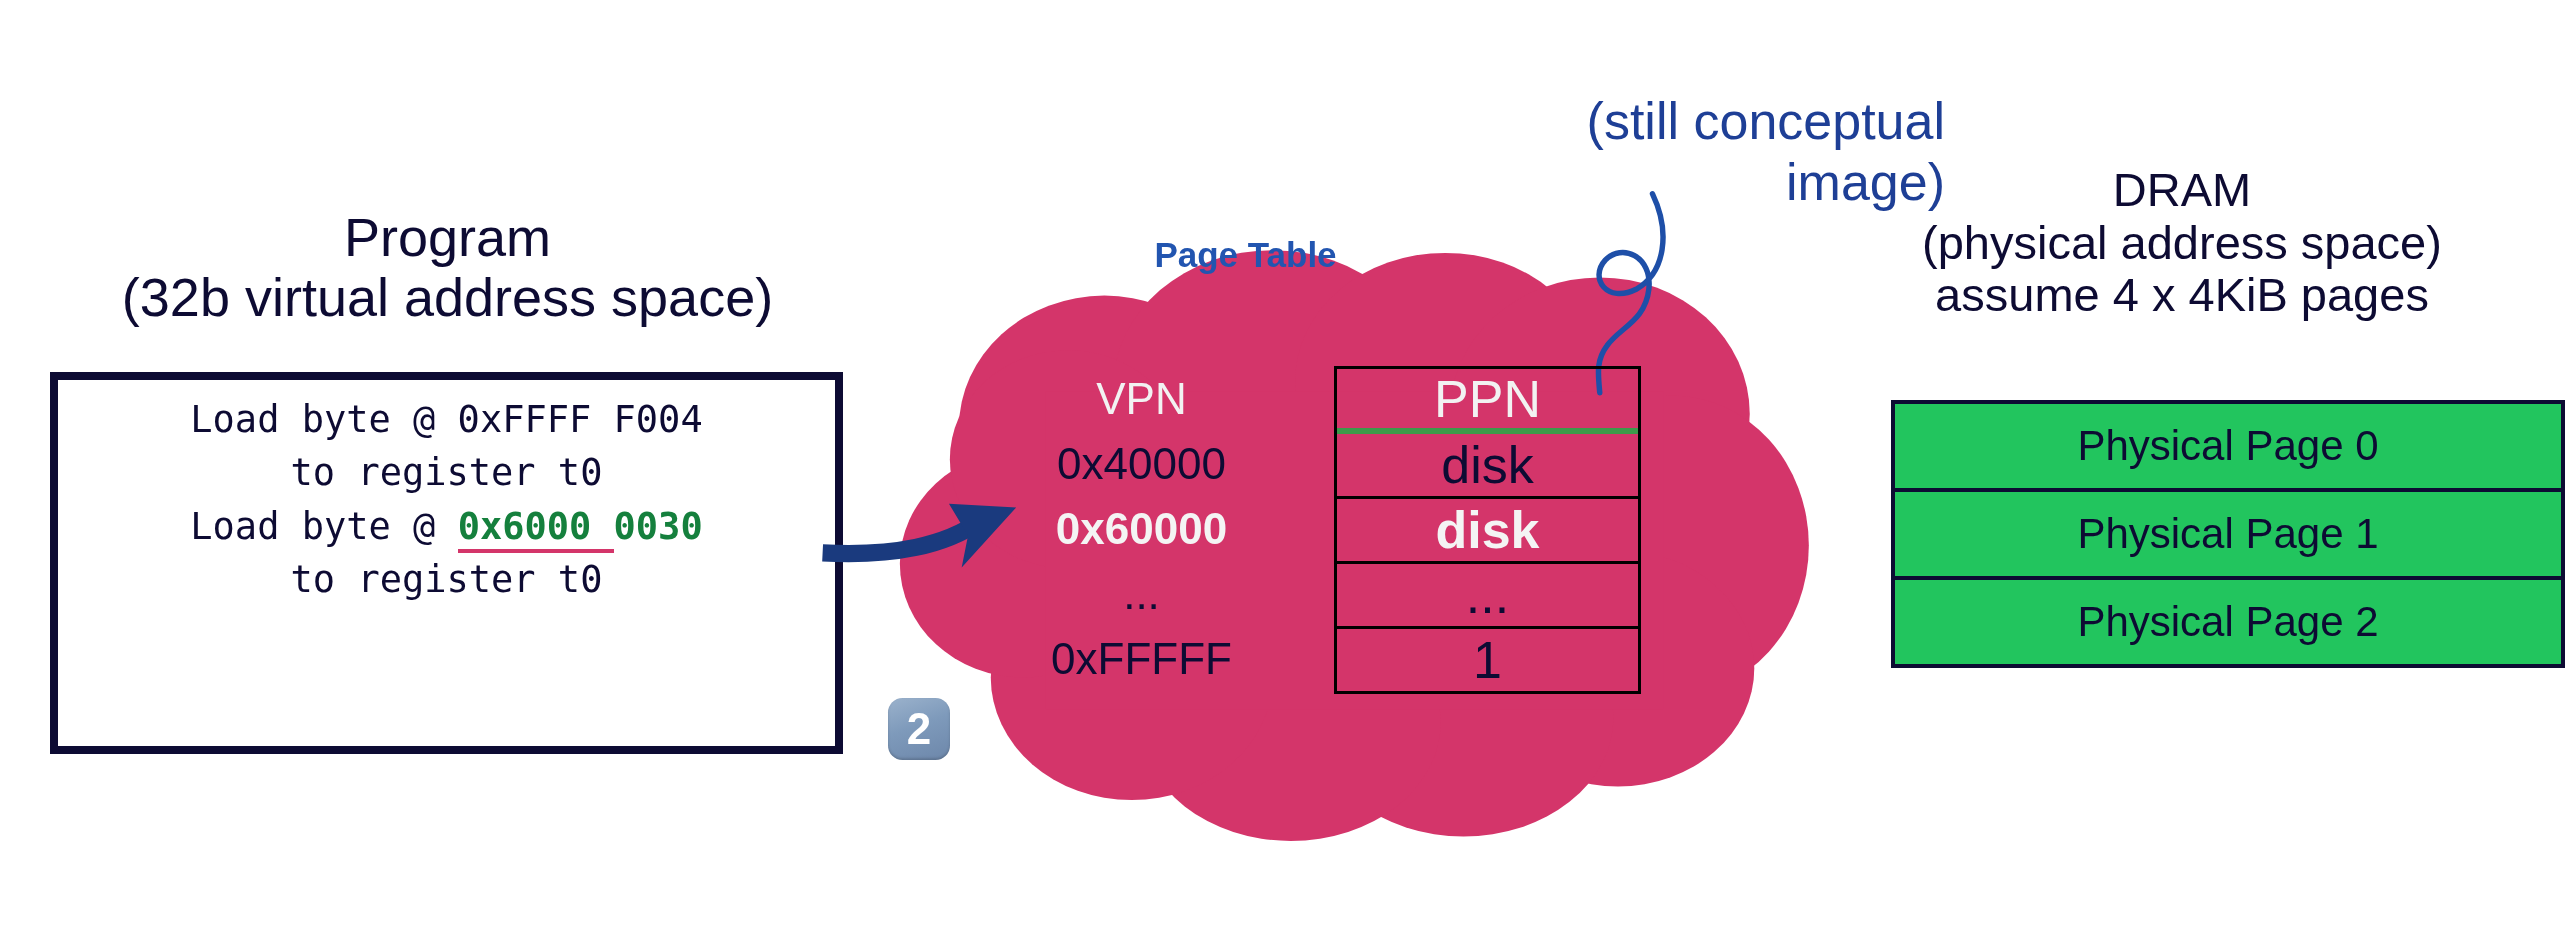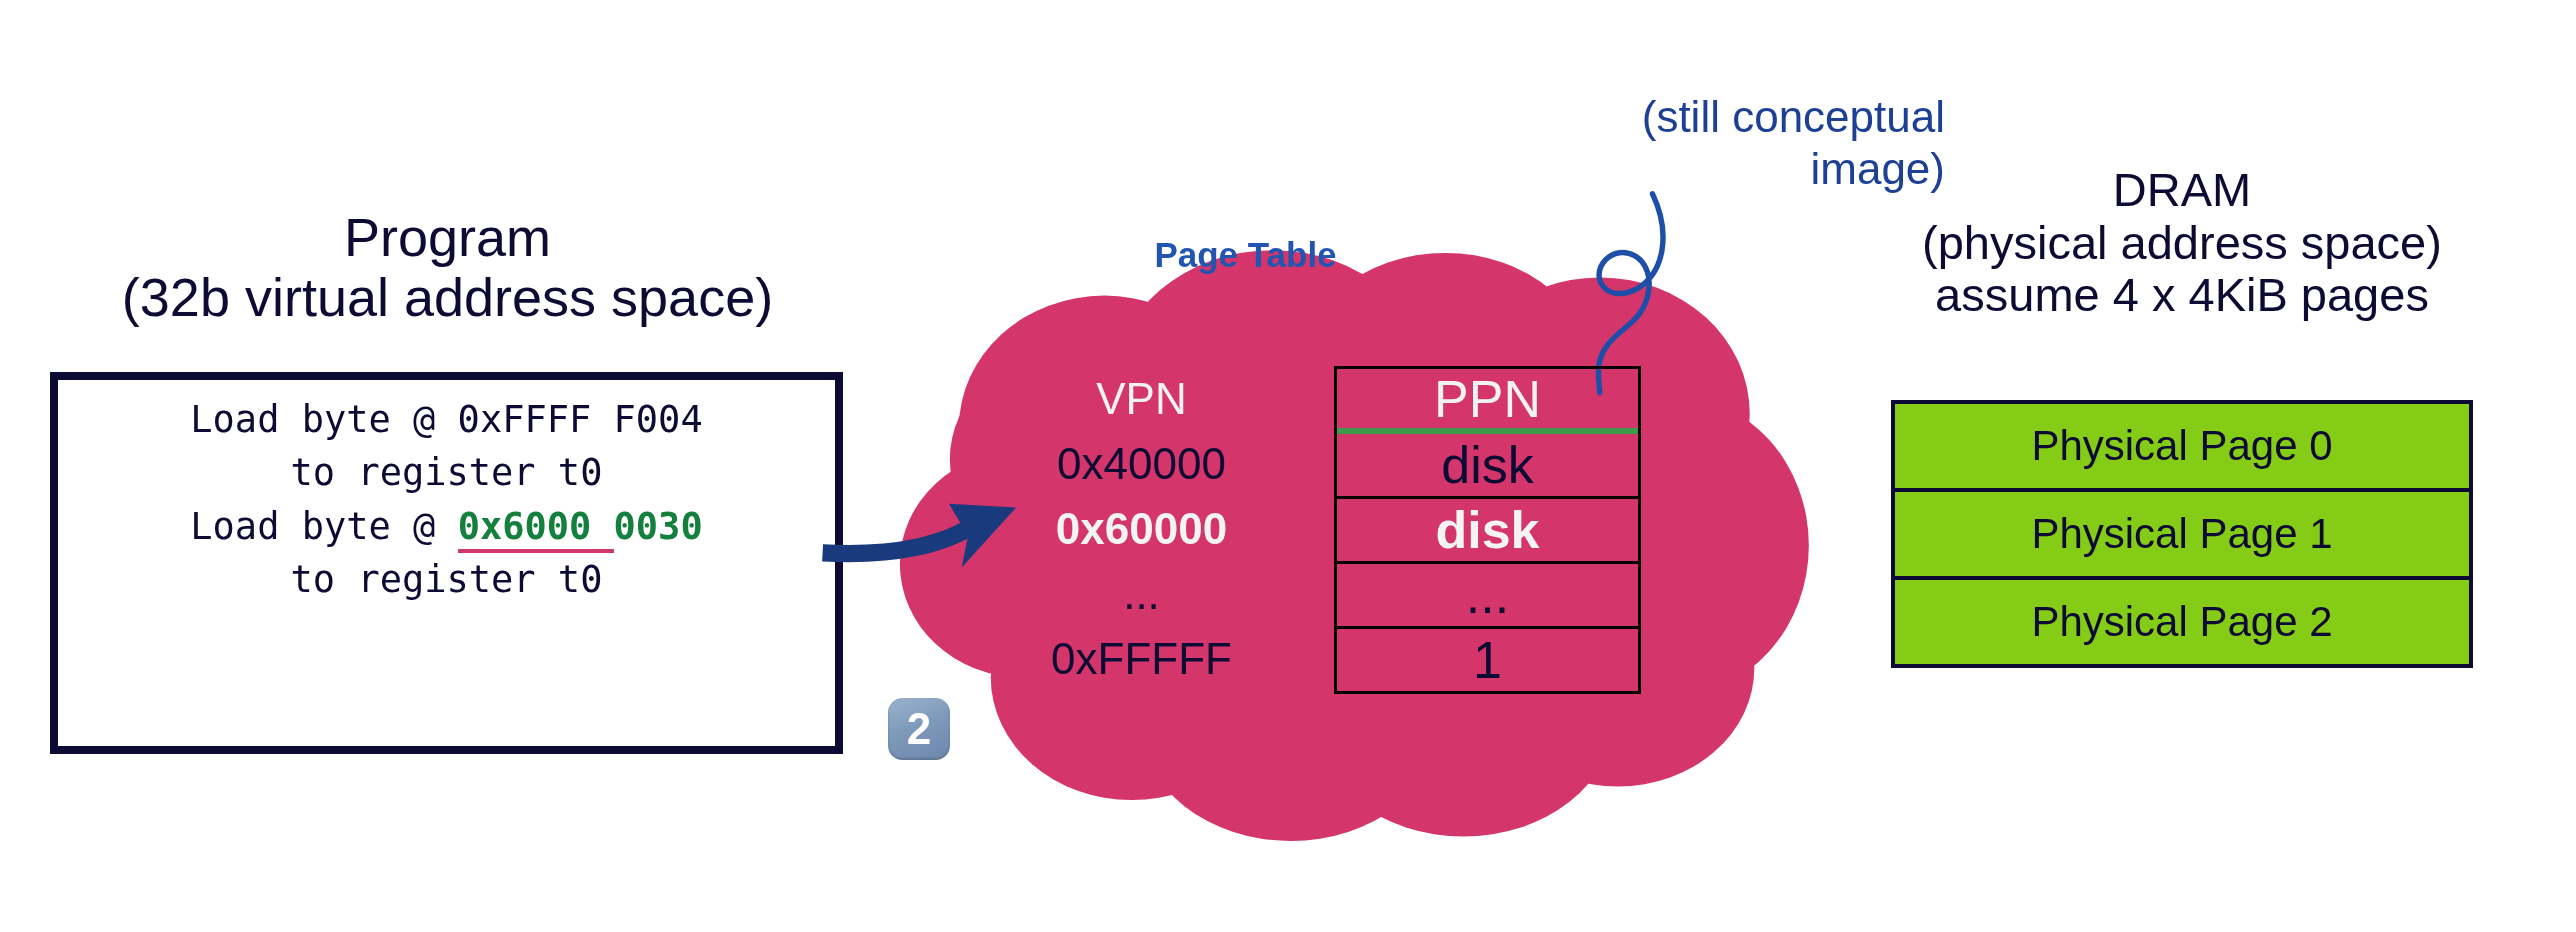--- a/index.html
+++ b/index.html
@@ -99,21 +99,21 @@
     font-family: "Liberation Sans", sans-serif;
   }
 
   
   #conceptual-note {
     position: absolute;
     left: 1436px;
     top: 91px;
     width: 509px;
     text-align: right;
-    font-size: 44px;
+    font-size: 52px;
     line-height: 1.18;
     color: #1e3f96;
     white-space: pre-line;
     font-family: "Liberation Sans", sans-serif;
   }
 
   
   #cloud-layer, #squiggle-layer, #arrow-layer {
     position: absolute;
     left: 0; top: 0;
@@ -181,25 +181,25 @@
     font-size: 47px;
     line-height: 1.12;
     color: #0d0b33;
     white-space: pre-line;
     font-family: "Liberation Sans", sans-serif;
   }
   #dram-table {
     position: absolute;
     left: 1891px;
     top: 400px;
-    width: 582px;
+    width: 674px;
     border: 4.5px solid #0d0b33;
     border-bottom: none;
     box-sizing: border-box;
-    background: #84cc16;
+    background: #22c55e;
   }
   #dram-table .drow {
     height: 88px;
     display: flex;
     align-items: center;
     justify-content: center;
     font-size: 42px;
     color: #0d0b33;
     border-bottom: 4.5px solid #0d0b33;
     box-sizing: border-box;

